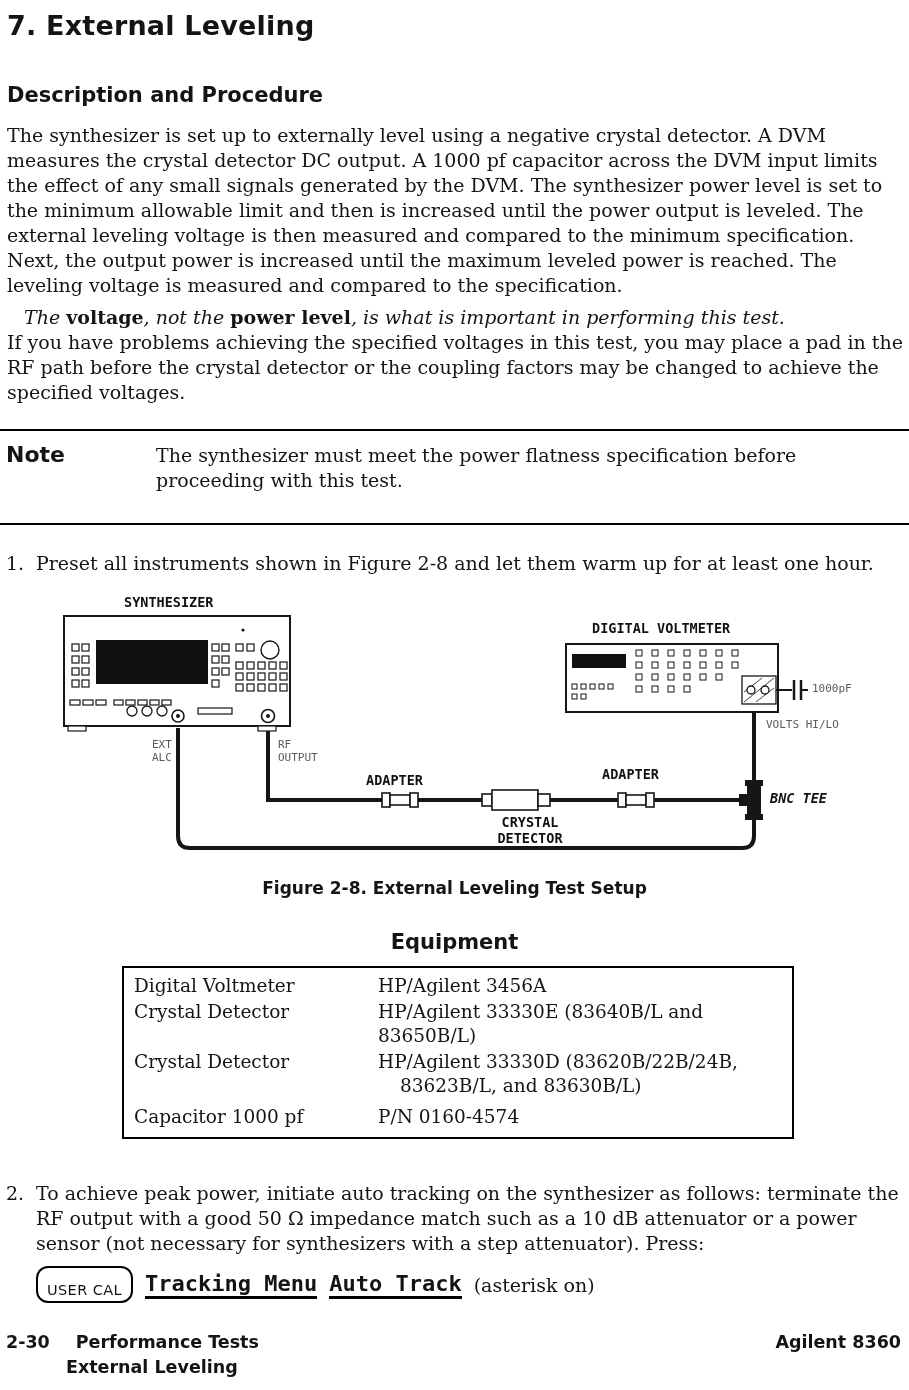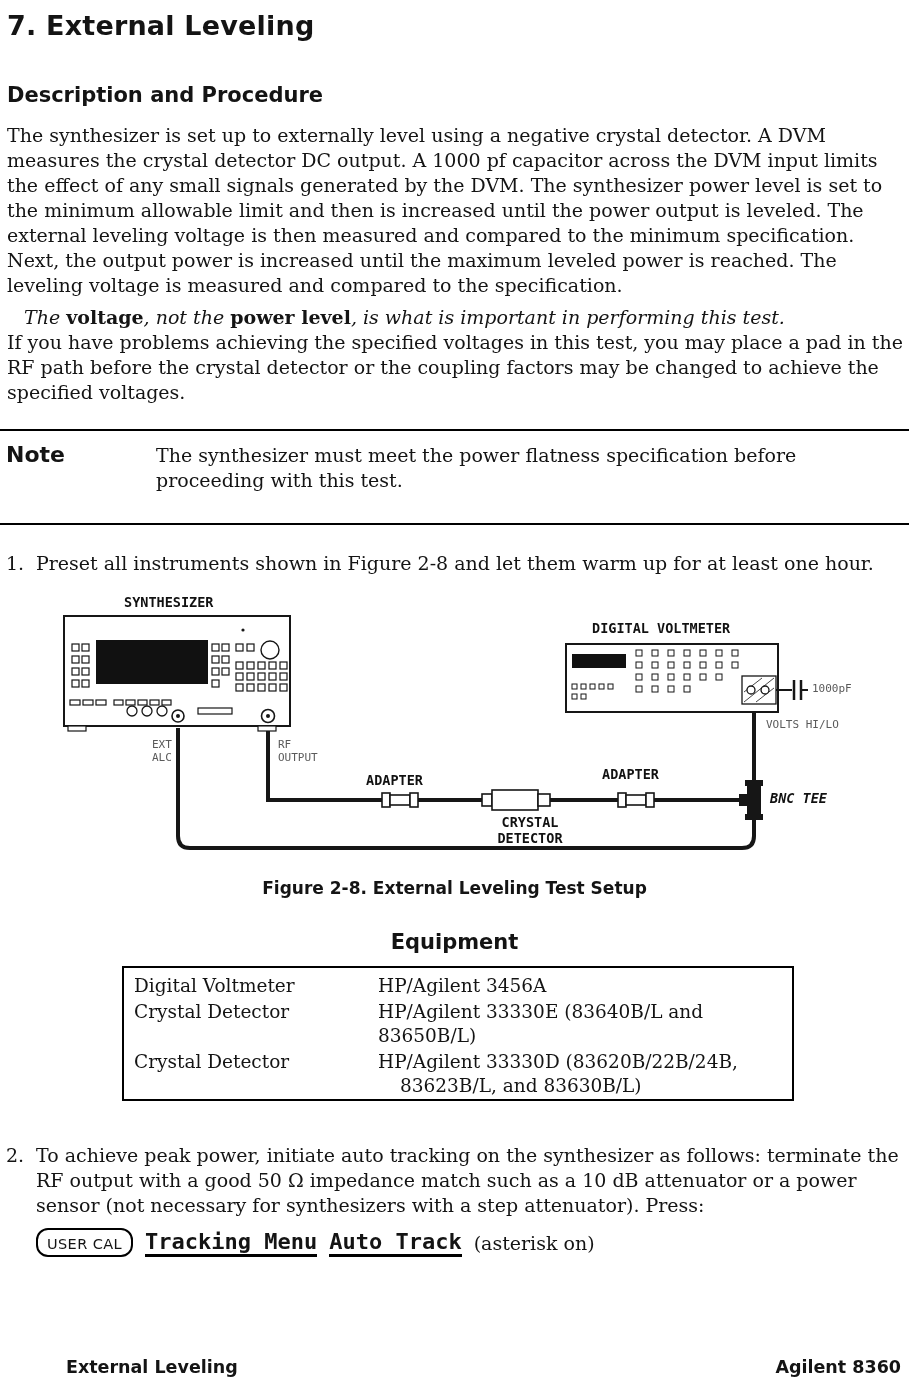--- a/index.html
+++ b/index.html
@@ -78,21 +78,21 @@
   table.equip td.c1 { width:245px; }
   table.equip tr.first td { padding-top:6px; }
   table.equip tr.last td { padding-top:6px; padding-bottom:8px; }
   .model-line2 { padding-left:22px; }
 
   .keyline { display:flex; align-items:center; gap:12px; margin:10px 0 0 30px; }
   .keycap {
     font-family:"DejaVu Sans", "Liberation Sans", sans-serif;
     font-size:14.5px; letter-spacing:0.4px;
     border:2px solid #000; border-radius:12px;
-    padding:6px 9px 3px 9px;
+    padding:14px 9px 3px 9px;
   }
   .softkey {
     font-family:"DejaVu Sans Mono", "Liberation Mono", monospace;
     font-weight:bold; font-size:22px;
     border-bottom:3px solid #000; padding-bottom:0px;
   }
   .key-suffix { font-size:19px; }
   .waitline { margin:18px 0 0 30px; }
 
   .footer {
@@ -311,36 +311,43 @@
         <td class="c1">Crystal Detector</td>
         <td>HP/Agilent 33330E (83640B/L and 83650B/L)</td>
       </tr>
       <tr>
         <td class="c1">Crystal Detector</td>
         <td>
           <div>HP/Agilent 33330D (83620B/22B/24B,</div>
           <div class="model-line2">83623B/L, and 83630B/L)</div>
         </td>
       </tr>
+      <tr class="last">
+        <td class="c1">Capacitor 1000 pf</td>
+        <td>P/N 0160-4574</td>
+      </tr>
     </tbody>
   </table>
 
   <div class="step step2">
     <span class="num">2.</span>
     <span class="stext">To achieve peak power, initiate auto tracking on the synthesizer as follows:  terminate the RF output with a good 50 Ω impedance match such as a 10 dB attenuator or a power sensor (not necessary for synthesizers with a step attenuator).  Press:</span>
   </div>
 
   <div class="keyline">
     <span class="keycap">USER CAL</span>
     <span class="softkey">Tracking Menu</span>
     <span class="softkey">Auto Track</span>
     <span class="key-suffix">(asterisk on)</span>
   </div>
 
 
   <div class="footer">
     <div class="footer-left">
+      <div class="fl-row1">
+        <span>2-30</span><span class="gap"></span><span>Performance Tests</span>
+      </div>
       <div class="fl-row2">External Leveling</div>
     </div>
     <div class="footer-right">Agilent 8360</div>
   </div>
 
 </div>
 
 </body></html>

